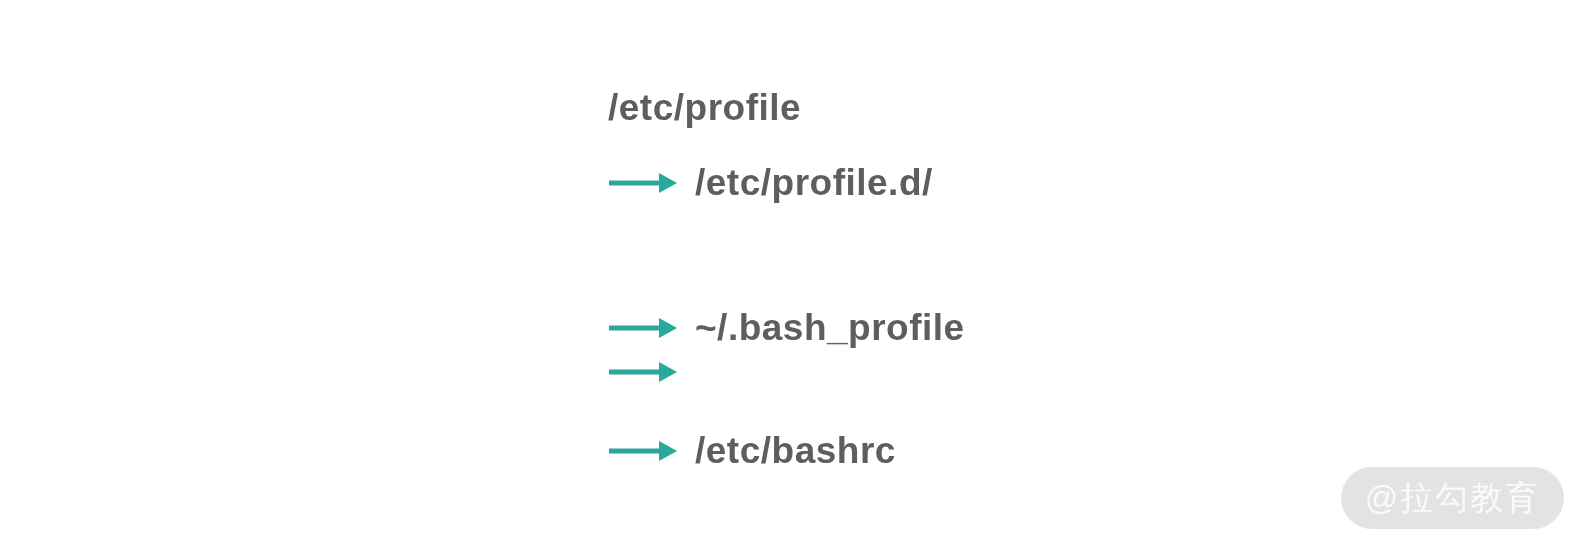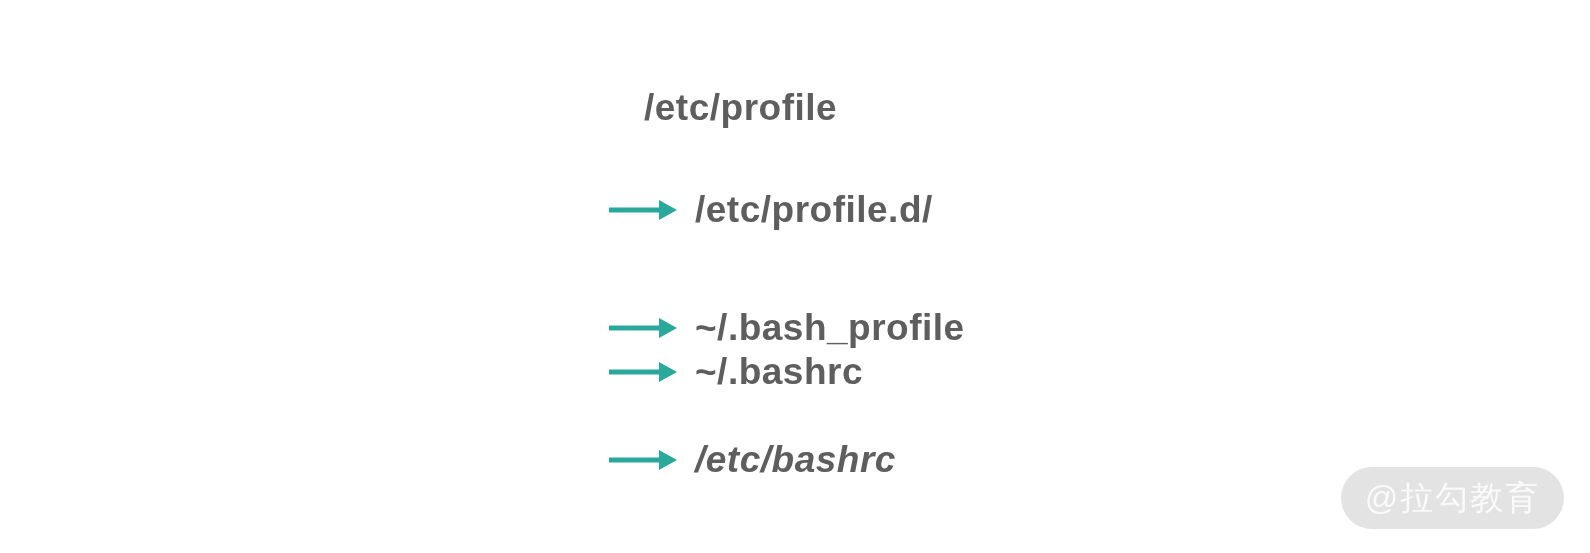--- a/index.html
+++ b/index.html
@@ -16,21 +16,21 @@
     font-family: "Liberation Sans", "DejaVu Sans", sans-serif;
     overflow: hidden;
   }
   .canvas {
     position: relative;
     width: 1590px; height: 553px;
     background: var(--bg-color);
   }
   .diagram-title {
     position: absolute;
-    left: 644px; top: 83px;
+    left: 608px; top: 83px;
     height: 50px; line-height: 50px;
     font-size: 37px; font-weight: 700;
     color: var(--text-color);
     white-space: nowrap;
     letter-spacing: 0.5px;
   }
   .flow-row {
     position: absolute;
     left: 608px;
     height: 50px;
@@ -43,24 +43,24 @@
     flex: 0 0 auto;
     display: block;
   }
   .flow-row .arrow-wrap svg { display: block; width: 70px; height: 26px; }
   .flow-label {
     font-size: 37px; font-weight: 700;
     color: var(--text-color);
     white-space: nowrap;
     letter-spacing: 0.5px;
   }
-  .row-0 { top: 185px; }
+  .row-0 { top: 158px; }
   .row-1 { top: 259px; margin-top: 44px; }
   .row-2 { top: 347px; }
-  .row-3 { top: 435px; font-style: italic; }
+  .row-3 { top: 426px; }
   .watermark {
     position: absolute;
     left: 1341px; top: 467px;
     width: 223px; height: 62px;
     border-radius: 31px;
     background: var(--wm-bg);
     display: flex;
     align-items: center;
     justify-content: center;
     color: var(--wm-text);
@@ -97,21 +97,20 @@
     <span class="flow-label">~/.bash_profile</span>
   </div>
 
   <div class="flow-row row-2">
     <span class="arrow-wrap">
       <svg viewBox="0 0 70 26" xmlns="http://www.w3.org/2000/svg">
         <line x1="1" y1="13" x2="53" y2="13" stroke="var(--arrow-color)" stroke-width="5"></line>
         <polygon points="51,3 69,13 51,23" fill="var(--arrow-color)"></polygon>
       </svg>
     </span>
-    <span class="flow-label">~/.bashrc</span>
   </div>
 
   <div class="flow-row row-3">
     <span class="arrow-wrap">
       <svg viewBox="0 0 70 26" xmlns="http://www.w3.org/2000/svg">
         <line x1="1" y1="13" x2="53" y2="13" stroke="var(--arrow-color)" stroke-width="5"></line>
         <polygon points="51,3 69,13 51,23" fill="var(--arrow-color)"></polygon>
       </svg>
     </span>
     <span class="flow-label">/etc/bashrc</span>

